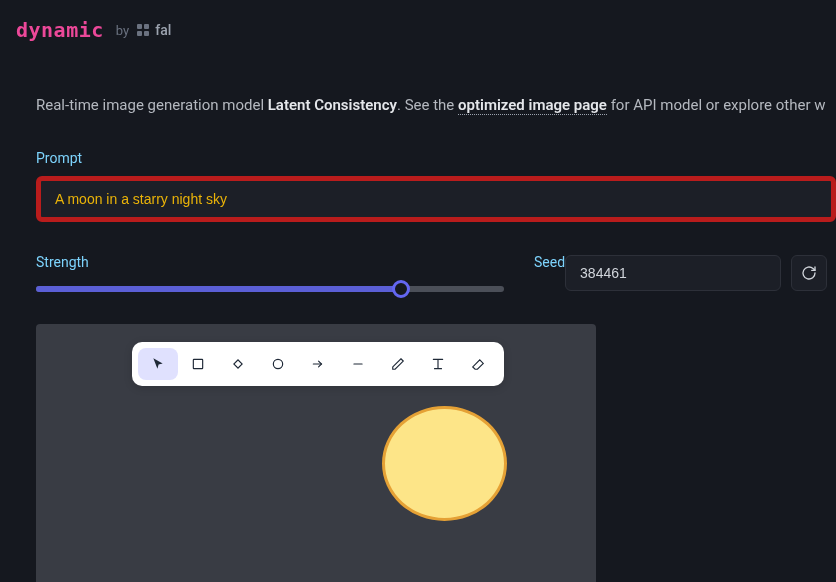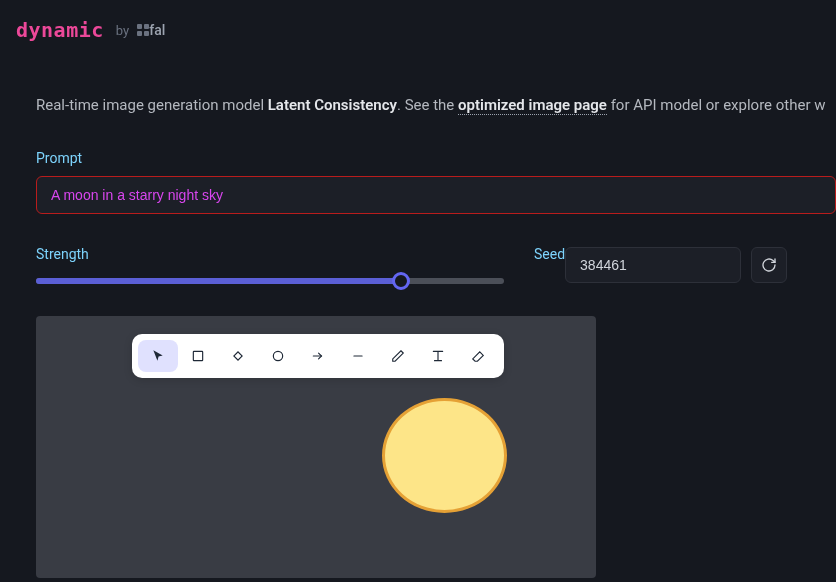--- a/index.html
+++ b/index.html
@@ -26,20 +26,21 @@
       letter-spacing: 0.5px;
     }
     .by-text {
       color: #6b7280;
       font-size: 13px;
       margin-left: 4px;
     }
     .fal-logo {
       display: inline-flex;
       align-items: center;
+      gap: 6px;
       color: #9ca3af;
       font-weight: 500;
     }
     .fal-dots {
       display: grid;
       grid-template-columns: repeat(2, 5px);
       gap: 2px;
     }
     .fal-dots span {
       width: 5px;
@@ -64,24 +65,24 @@
       border-bottom: 1px dotted #9ca3af;
     }
     .field-label {
       color: #7dd3fc;
       font-size: 14px;
       margin-bottom: 10px;
     }
     .prompt-input {
       width: 800px;
       background: #1c1f27;
-      border: 1px solid #b91c1c;
+      border: 5px solid #b91c1c;
       border-radius: 6px;
       padding: 10px 14px;
-      color: #d946ef;
+      color: #eab308;
       font-size: 14px;
       outline: none;
     }
     .controls-row {
       display: flex;
       gap: 30px;
       margin-top: 32px;
     }
     .strength-group { flex: 0 0 468px; }
     .seed-group { flex: 0 0 auto; display: flex; flex-direction: row; }
@@ -108,21 +109,21 @@
       left: 78%;
       transform: translate(-50%, -50%);
       width: 18px;
       height: 18px;
       border-radius: 50%;
       background: #15181f;
       border: 3px solid #6366f1;
       cursor: grab;
     }
     .seed-input {
-      width: 176px;
+      width: 216px;
       background: #1c1f27;
       border: 1px solid #2d3039;
       border-radius: 6px;
       padding: 9px 14px;
       color: #d1d5db;
       font-size: 14px;
       outline: none;
     }
     .refresh-btn {
       width: 36px;

